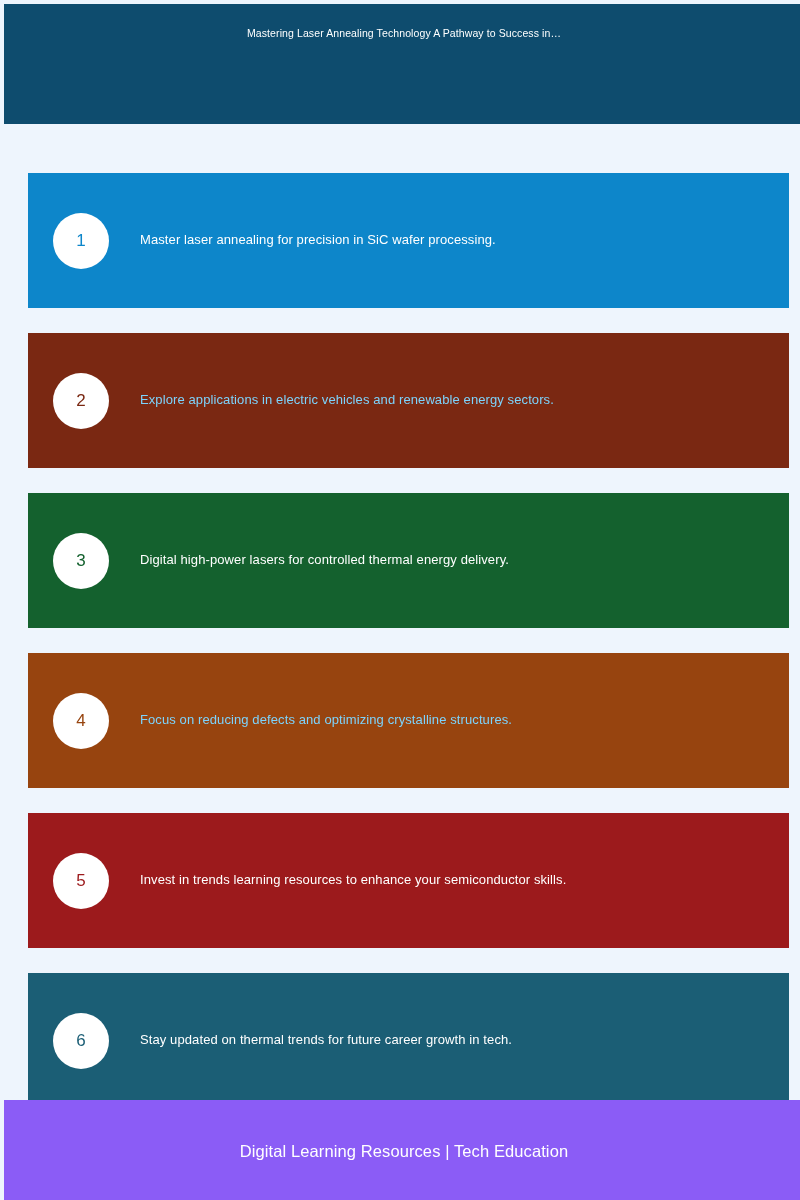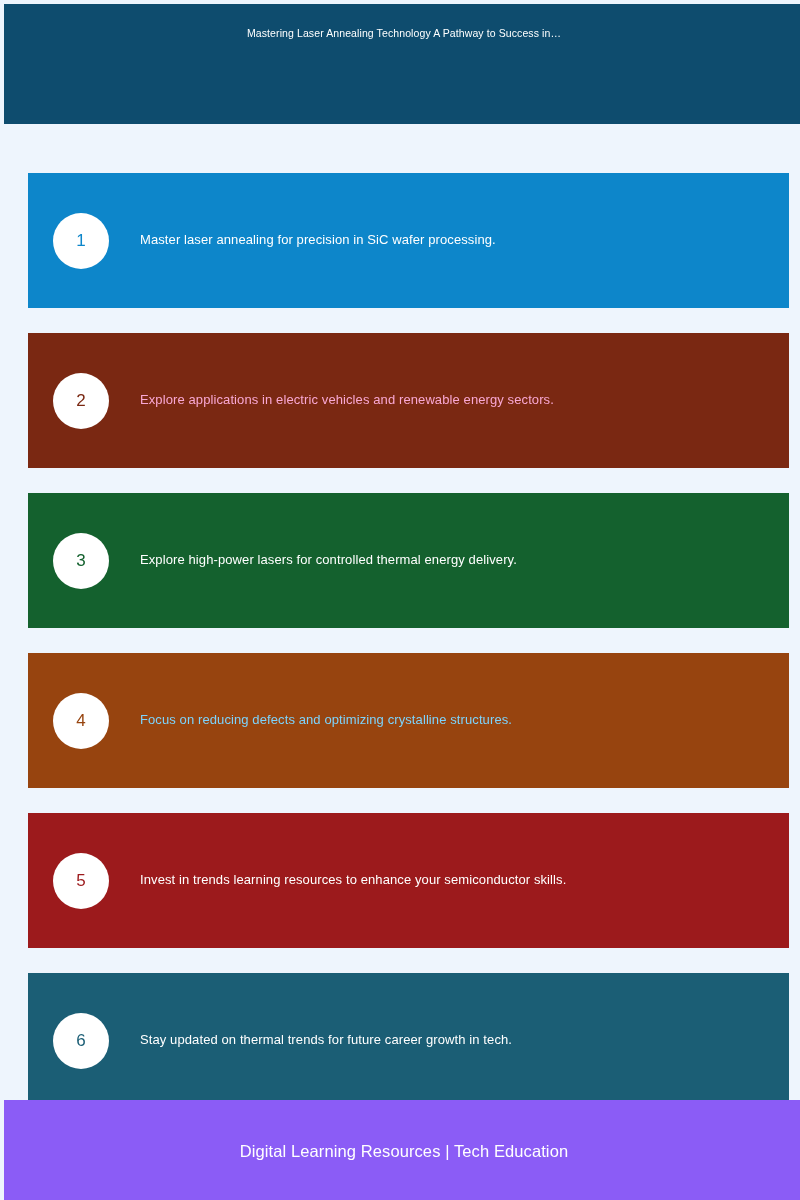--- a/index.html
+++ b/index.html
@@ -112,25 +112,25 @@
   <div class="header-title" style="color: rgb(255, 255, 255);">Mastering Laser Annealing Technology A Pathway to Success in…</div>
 </div>
 
 <div class="cards" id="cards-container">
     <div class="card" style="background: rgb(13, 134, 202);">
       <div class="card-badge" style="background: rgb(255, 255, 255); color: rgb(13, 134, 202);">1</div>
       <div class="card-text" style="color: rgb(255, 255, 255);">Master laser annealing for precision in SiC wafer processing.</div>
     </div>
     <div class="card" style="background: rgb(122, 40, 18);">
       <div class="card-badge" style="background: rgb(255, 255, 255); color: rgb(122, 40, 18);">2</div>
-      <div class="card-text" style="color: #f9a8d4;">Explore applications in electric vehicles and renewable energy sectors.</div>
+      <div class="card-text" style="color: #7dd3fc;">Explore applications in electric vehicles and renewable energy sectors.</div>
     </div>
     <div class="card" style="background: rgb(20, 97, 46);">
       <div class="card-badge" style="background: rgb(255, 255, 255); color: rgb(20, 97, 46);">3</div>
-      <div class="card-text" style="color: rgb(255, 255, 255);">Explore high-power lasers for controlled thermal energy delivery.</div>
+      <div class="card-text" style="color: rgb(255, 255, 255);">Digital high-power lasers for controlled thermal energy delivery.</div>
     </div>
     <div class="card" style="background: rgb(151, 68, 15);">
       <div class="card-badge" style="background: rgb(255, 255, 255); color: rgb(151, 68, 15);">4</div>
       <div class="card-text" style="color: #7dd3fc;">Focus on reducing defects and optimizing crystalline structures.</div>
     </div>
     <div class="card" style="background: rgb(156, 26, 28);">
       <div class="card-badge" style="background: rgb(255, 255, 255); color: rgb(156, 26, 28);">5</div>
       <div class="card-text" style="color: rgb(255, 255, 255);">Invest in trends learning resources to enhance your semiconductor skills.</div>
     </div>
     <div class="card" style="background: rgb(27, 94, 117);">

